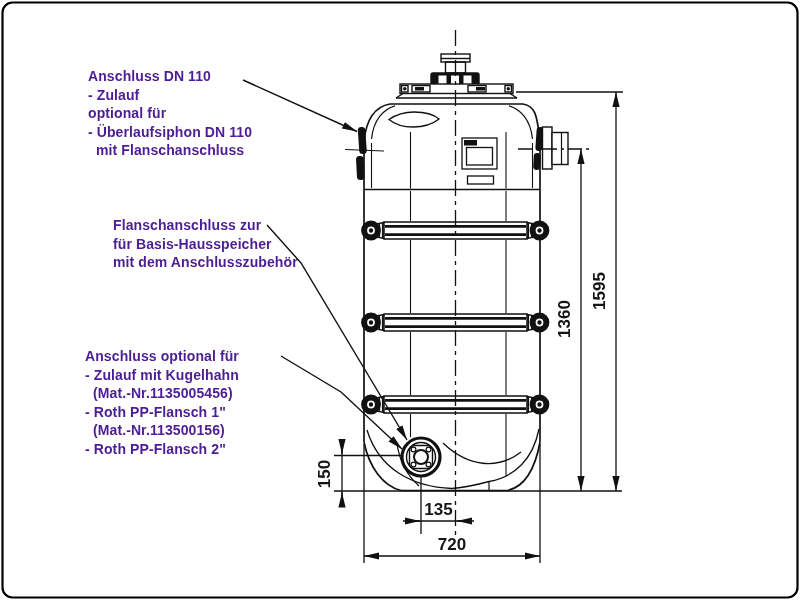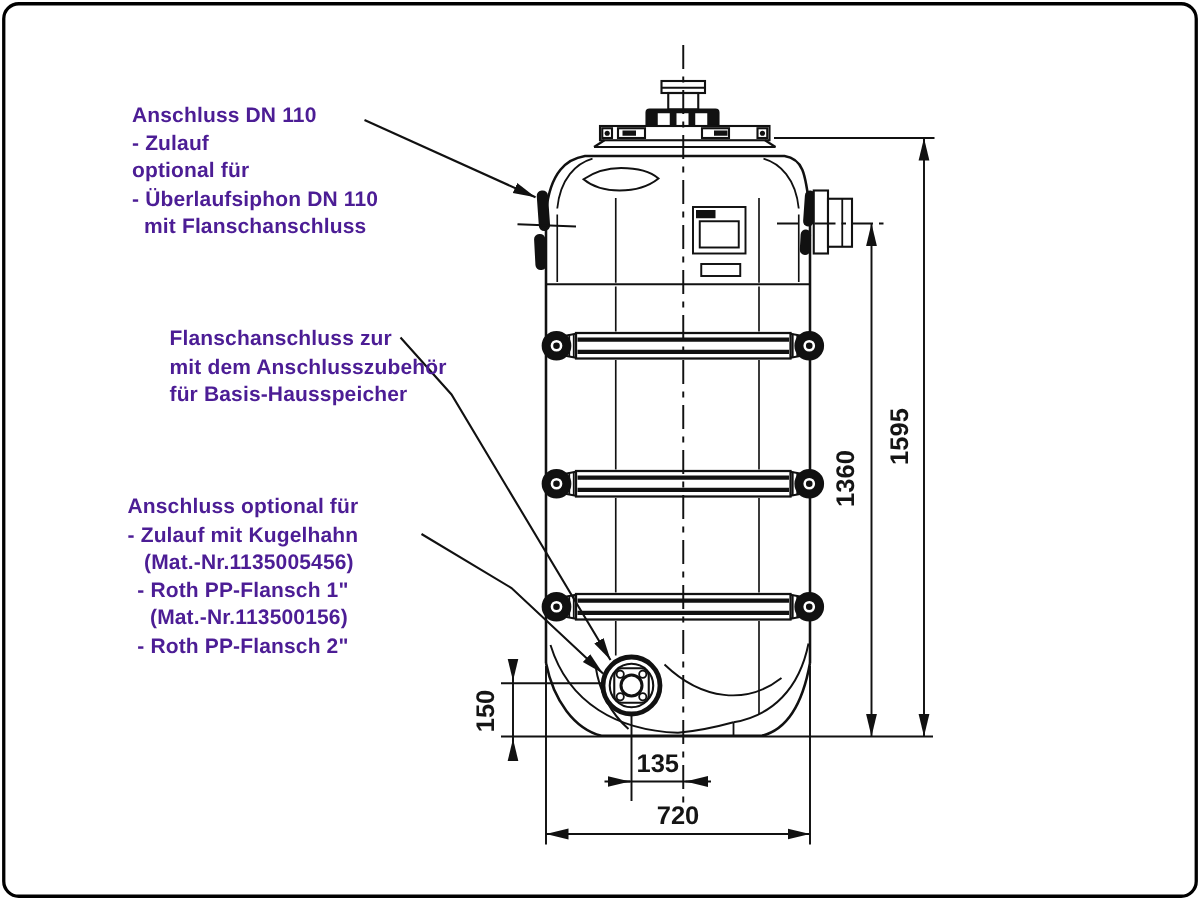--- a/index.html
+++ b/index.html
@@ -201,25 +201,25 @@
 <div class="ann" style="left:88px;top:67px;">
   <div>Anschluss DN 110</div>
   <div>- Zulauf</div>
   <div>optional für</div>
   <div>- Überlaufsiphon DN 110</div>
   <div>  mit Flanschanschluss</div>
 </div>
 
 <div class="ann" style="left:82px;top:216px;margin-left:31px;">
   <div>Flanschanschluss zur</div>
+  <div>für Basis-Hausspeicher</div>
   <div>mit dem Anschlusszubehör</div>
-  <div>für Basis-Hausspeicher</div>
-</div>
-
-<div class="ann" style="left:85px;top:328px;text-align:center;">
+</div>
+
+<div class="ann" style="left:85px;top:347px;">
   <div>Anschluss optional für</div>
   <div>- Zulauf mit Kugelhahn</div>
   <div>  (Mat.-Nr.1135005456)</div>
   <div>- Roth PP-Flansch 1"</div>
   <div>  (Mat.-Nr.113500156)</div>
   <div>- Roth PP-Flansch 2"</div>
 </div>
 
 </div>
 

